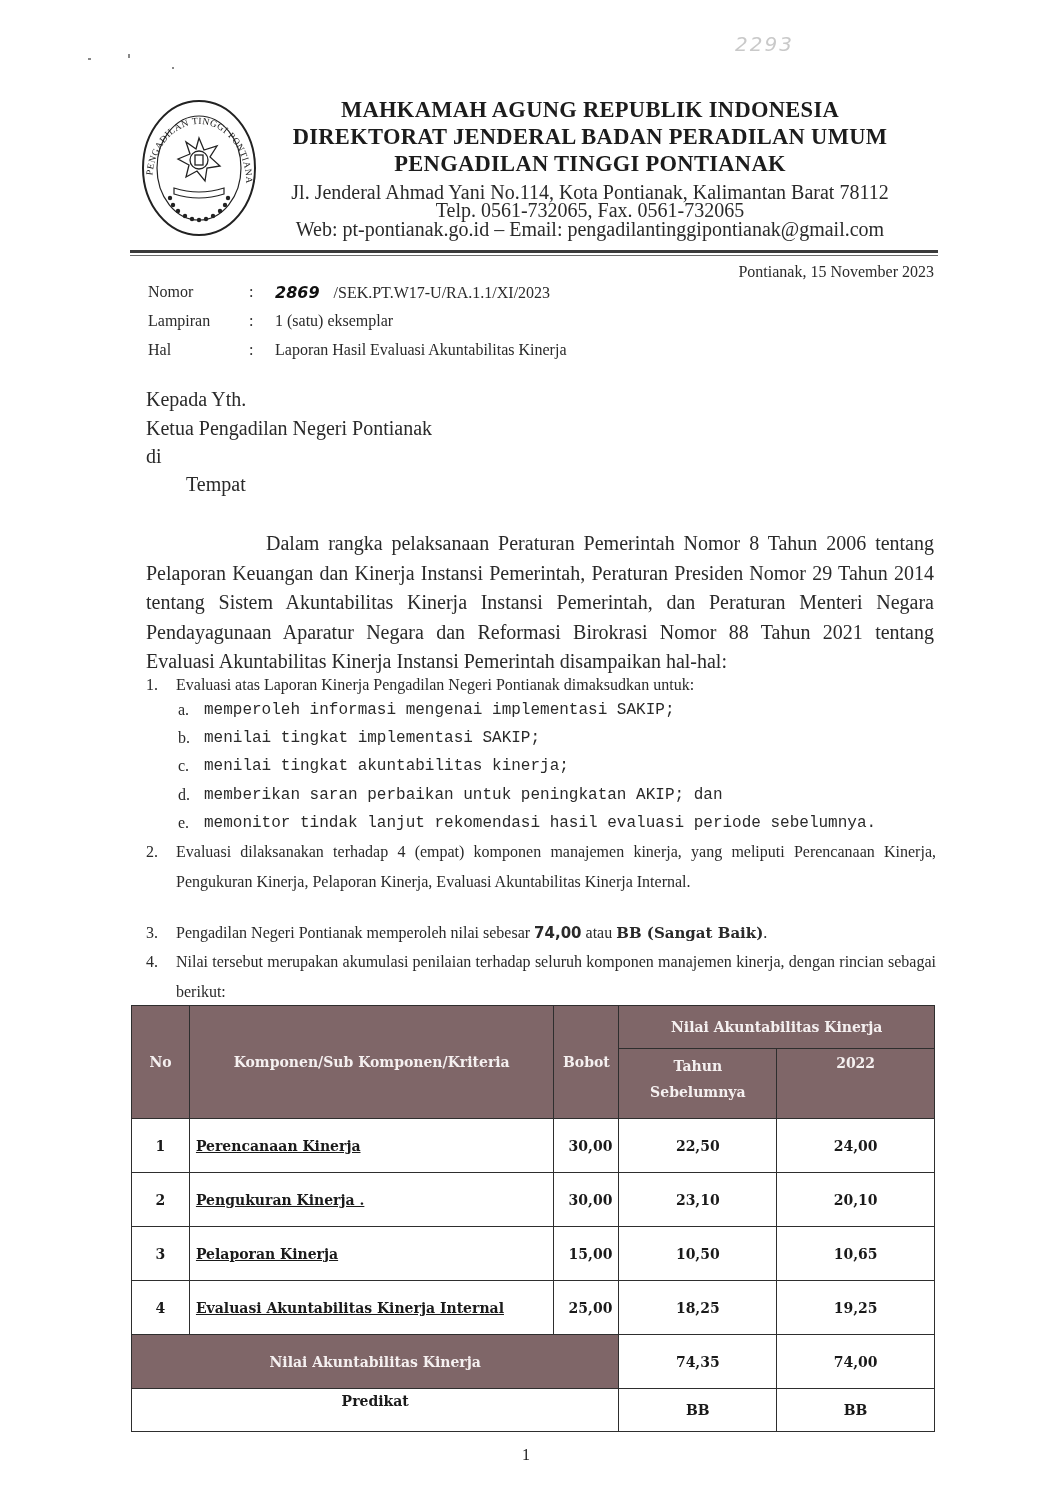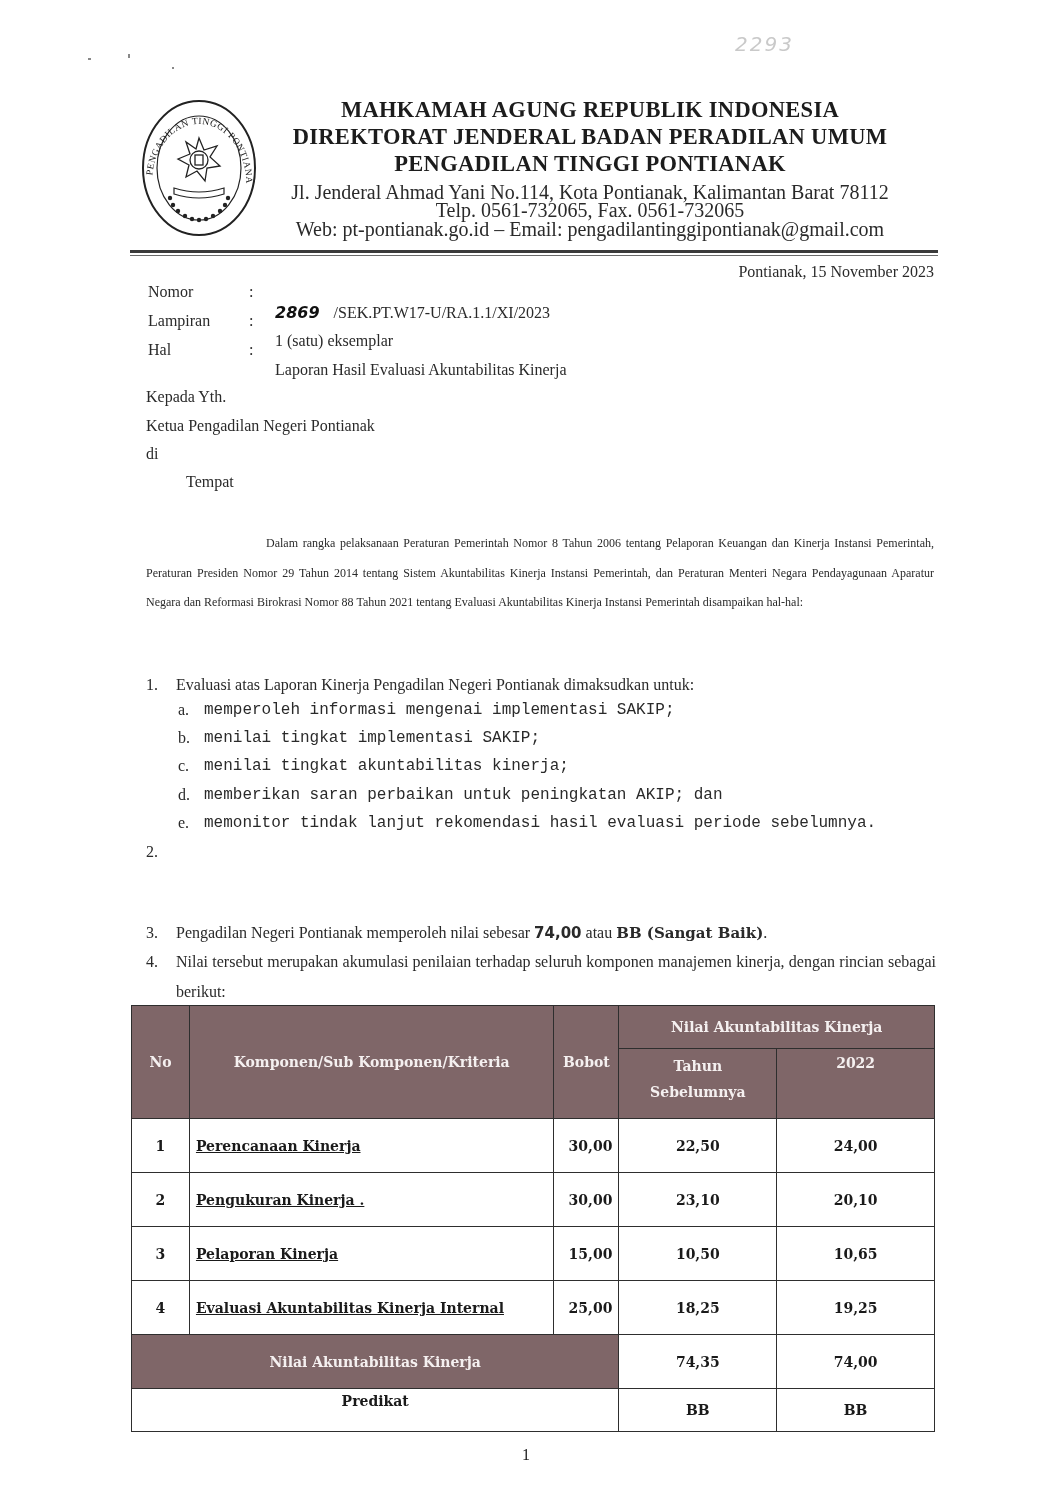--- a/index.html
+++ b/index.html
@@ -18,26 +18,26 @@
           letter-spacing: 0.3px; color: #1c1c1c; line-height: 26px; }
   .lh-a { font-size: 20px; line-height: 19px; color: #2a2a2a; }
   .rule1 { left: 130px; top: 230px; width: 808px; height: 3px; background: #3a3a3a; }
   .rule2 { left: 130px; top: 235px; width: 808px; height: 1px; background: #6a6a6a; }
 
   .date { right: 124px; top: 243px; font-size: 16px; color: #2a2a2a; }
 
   .meta-row { left: 144px; font-size: 16px; color: #2a2a2a; height: 22px; }
   .meta-row .k { position: absolute; left: 4px; width: 100px; }
   .meta-row .c { position: absolute; left: 105px; }
-  .meta-row .v { position: absolute; left: 131px; white-space: nowrap; margin-top: 20px; }
+  .meta-row .v { position: absolute; left: 131px; white-space: nowrap; }
   .hand-num { font-family: "DejaVu Sans", sans-serif; font-weight: bold; font-style: italic; font-size: 16px; color: #111; margin-right: 14px; }
 
-  .addr { left: 146px; font-size: 16px; color: #2a2a2a; }
-
-  .para { left: 146px; width: 788px; font-size: 12px; line-height: 29.5px; text-align: justify;
+  .addr { left: 146px; font-size: 20px; color: #2a2a2a; }
+
+  .para { left: 146px; width: 788px; font-size: 20px; line-height: 29.5px; text-align: justify;
           color: #2a2a2a; text-indent: 120px; }
 
   .li { left: 146px; width: 790px; font-size: 16px; line-height: 29.5px; color: #2a2a2a; }
   .li .n { position: absolute; left: 0; }
   .li .t { position: absolute; left: 30px; width: 760px; text-align: justify; }
   .sub { left: 178px; font-size: 16px; color: #2a2a2a; }
   .sub .n { position: absolute; left: 0; }
   .sub .t { position: absolute; left: 26px; white-space: nowrap; font-family: Liberation Mono, monospace; }
   b.bold { font-family: "DejaVu Sans", sans-serif; font-weight: bold; font-size: 15px; }
 
@@ -153,20 +153,21 @@
     <span class="n">d.</span>
     <span class="t">memberikan saran perbaikan untuk peningkatan AKIP; dan</span>
   </div>
 <div class="abs sub" style="top:794px;">
     <span class="n">e.</span>
     <span class="t">memonitor tindak lanjut rekomendasi hasil evaluasi periode sebelumnya.</span>
   </div>
 
 <div class="abs li" style="top:817px;height:90px;">
   <span class="n">2.</span>
+  <span class="t">Evaluasi dilaksanakan terhadap 4 (empat) komponen manajemen kinerja, yang meliputi Perencanaan Kinerja, Pengukuran Kinerja, Pelaporan Kinerja, Evaluasi Akuntabilitas Kinerja Internal.</span>
 </div>
 
 <div class="abs li" style="top:898px;height:30px;">
   <span class="n">3.</span>
   <span class="t"><span>Pengadilan Negeri Pontianak memperoleh nilai sebesar </span><b class="bold">74,00</b><span> atau </span><b class="bold" style="font-family:'DejaVu Serif',serif;">BB (Sangat Baik)</b><span>.</span></span>
 </div>
 
 <div class="abs li" style="top:927px;height:60px;">
   <span class="n">4.</span>
   <span class="t">Nilai tersebut merupakan akumulasi penilaian terhadap seluruh komponen manajemen kinerja, dengan rincian sebagai berikut:</span>

